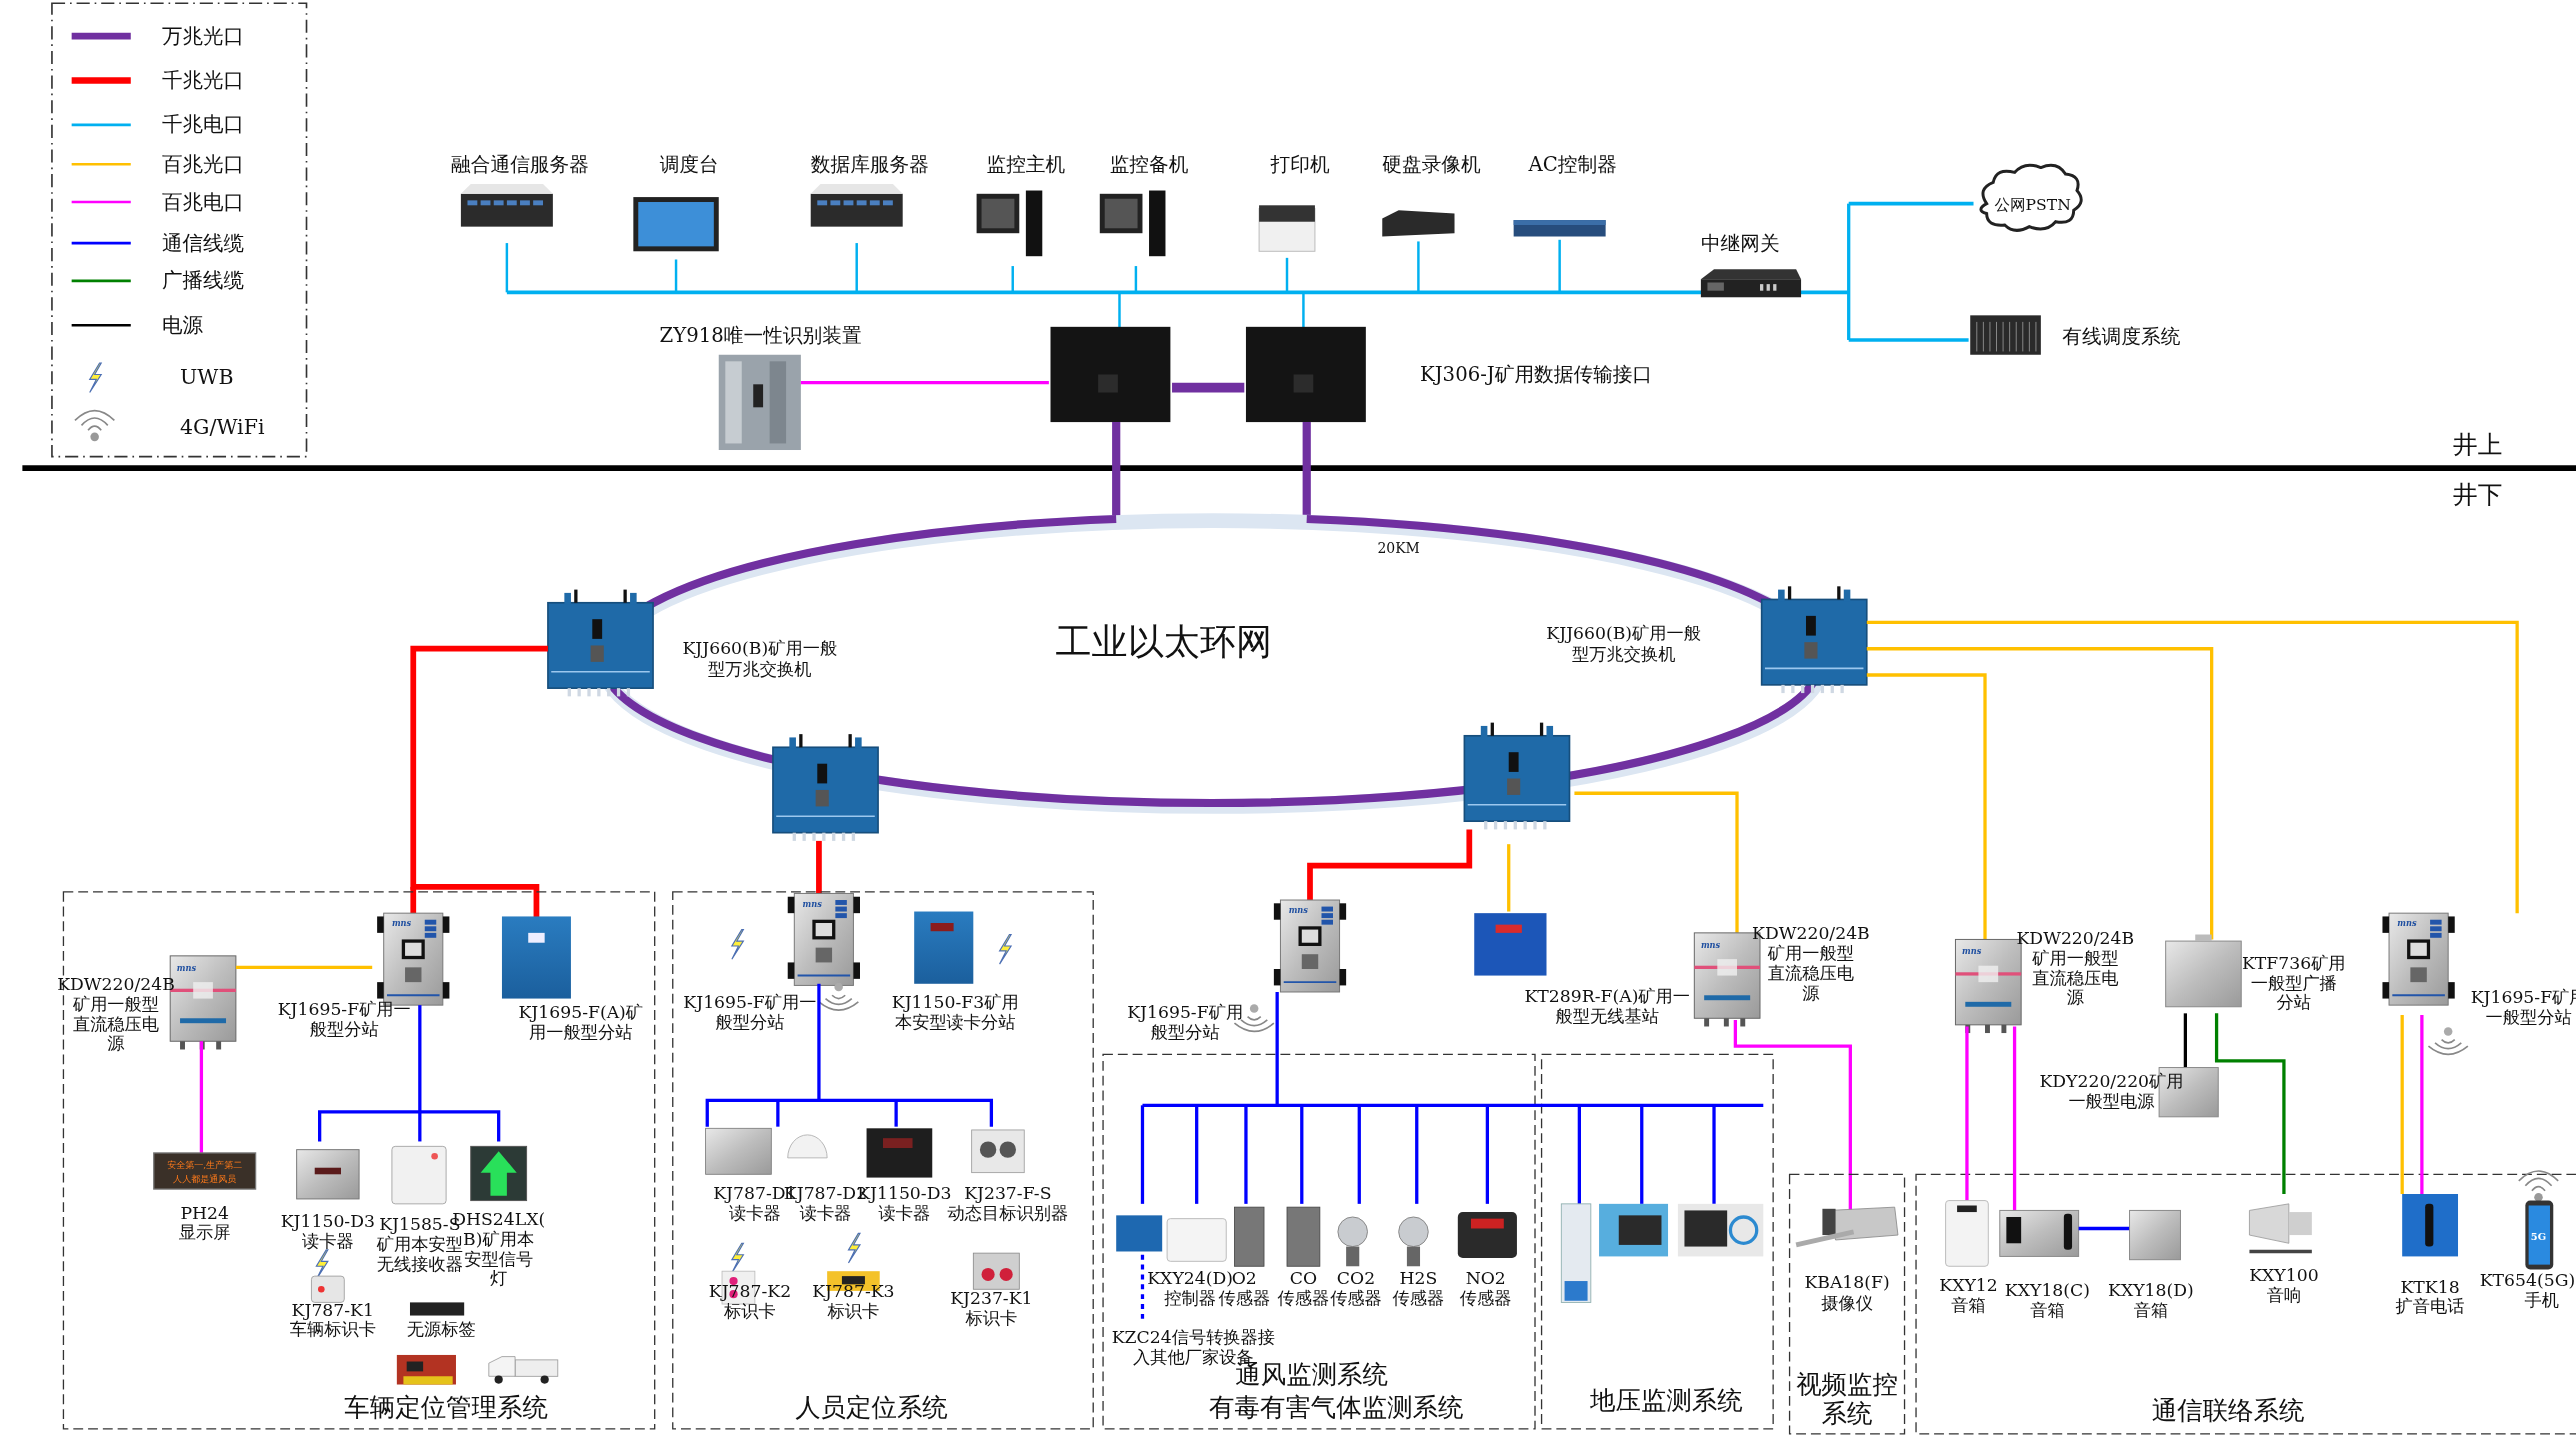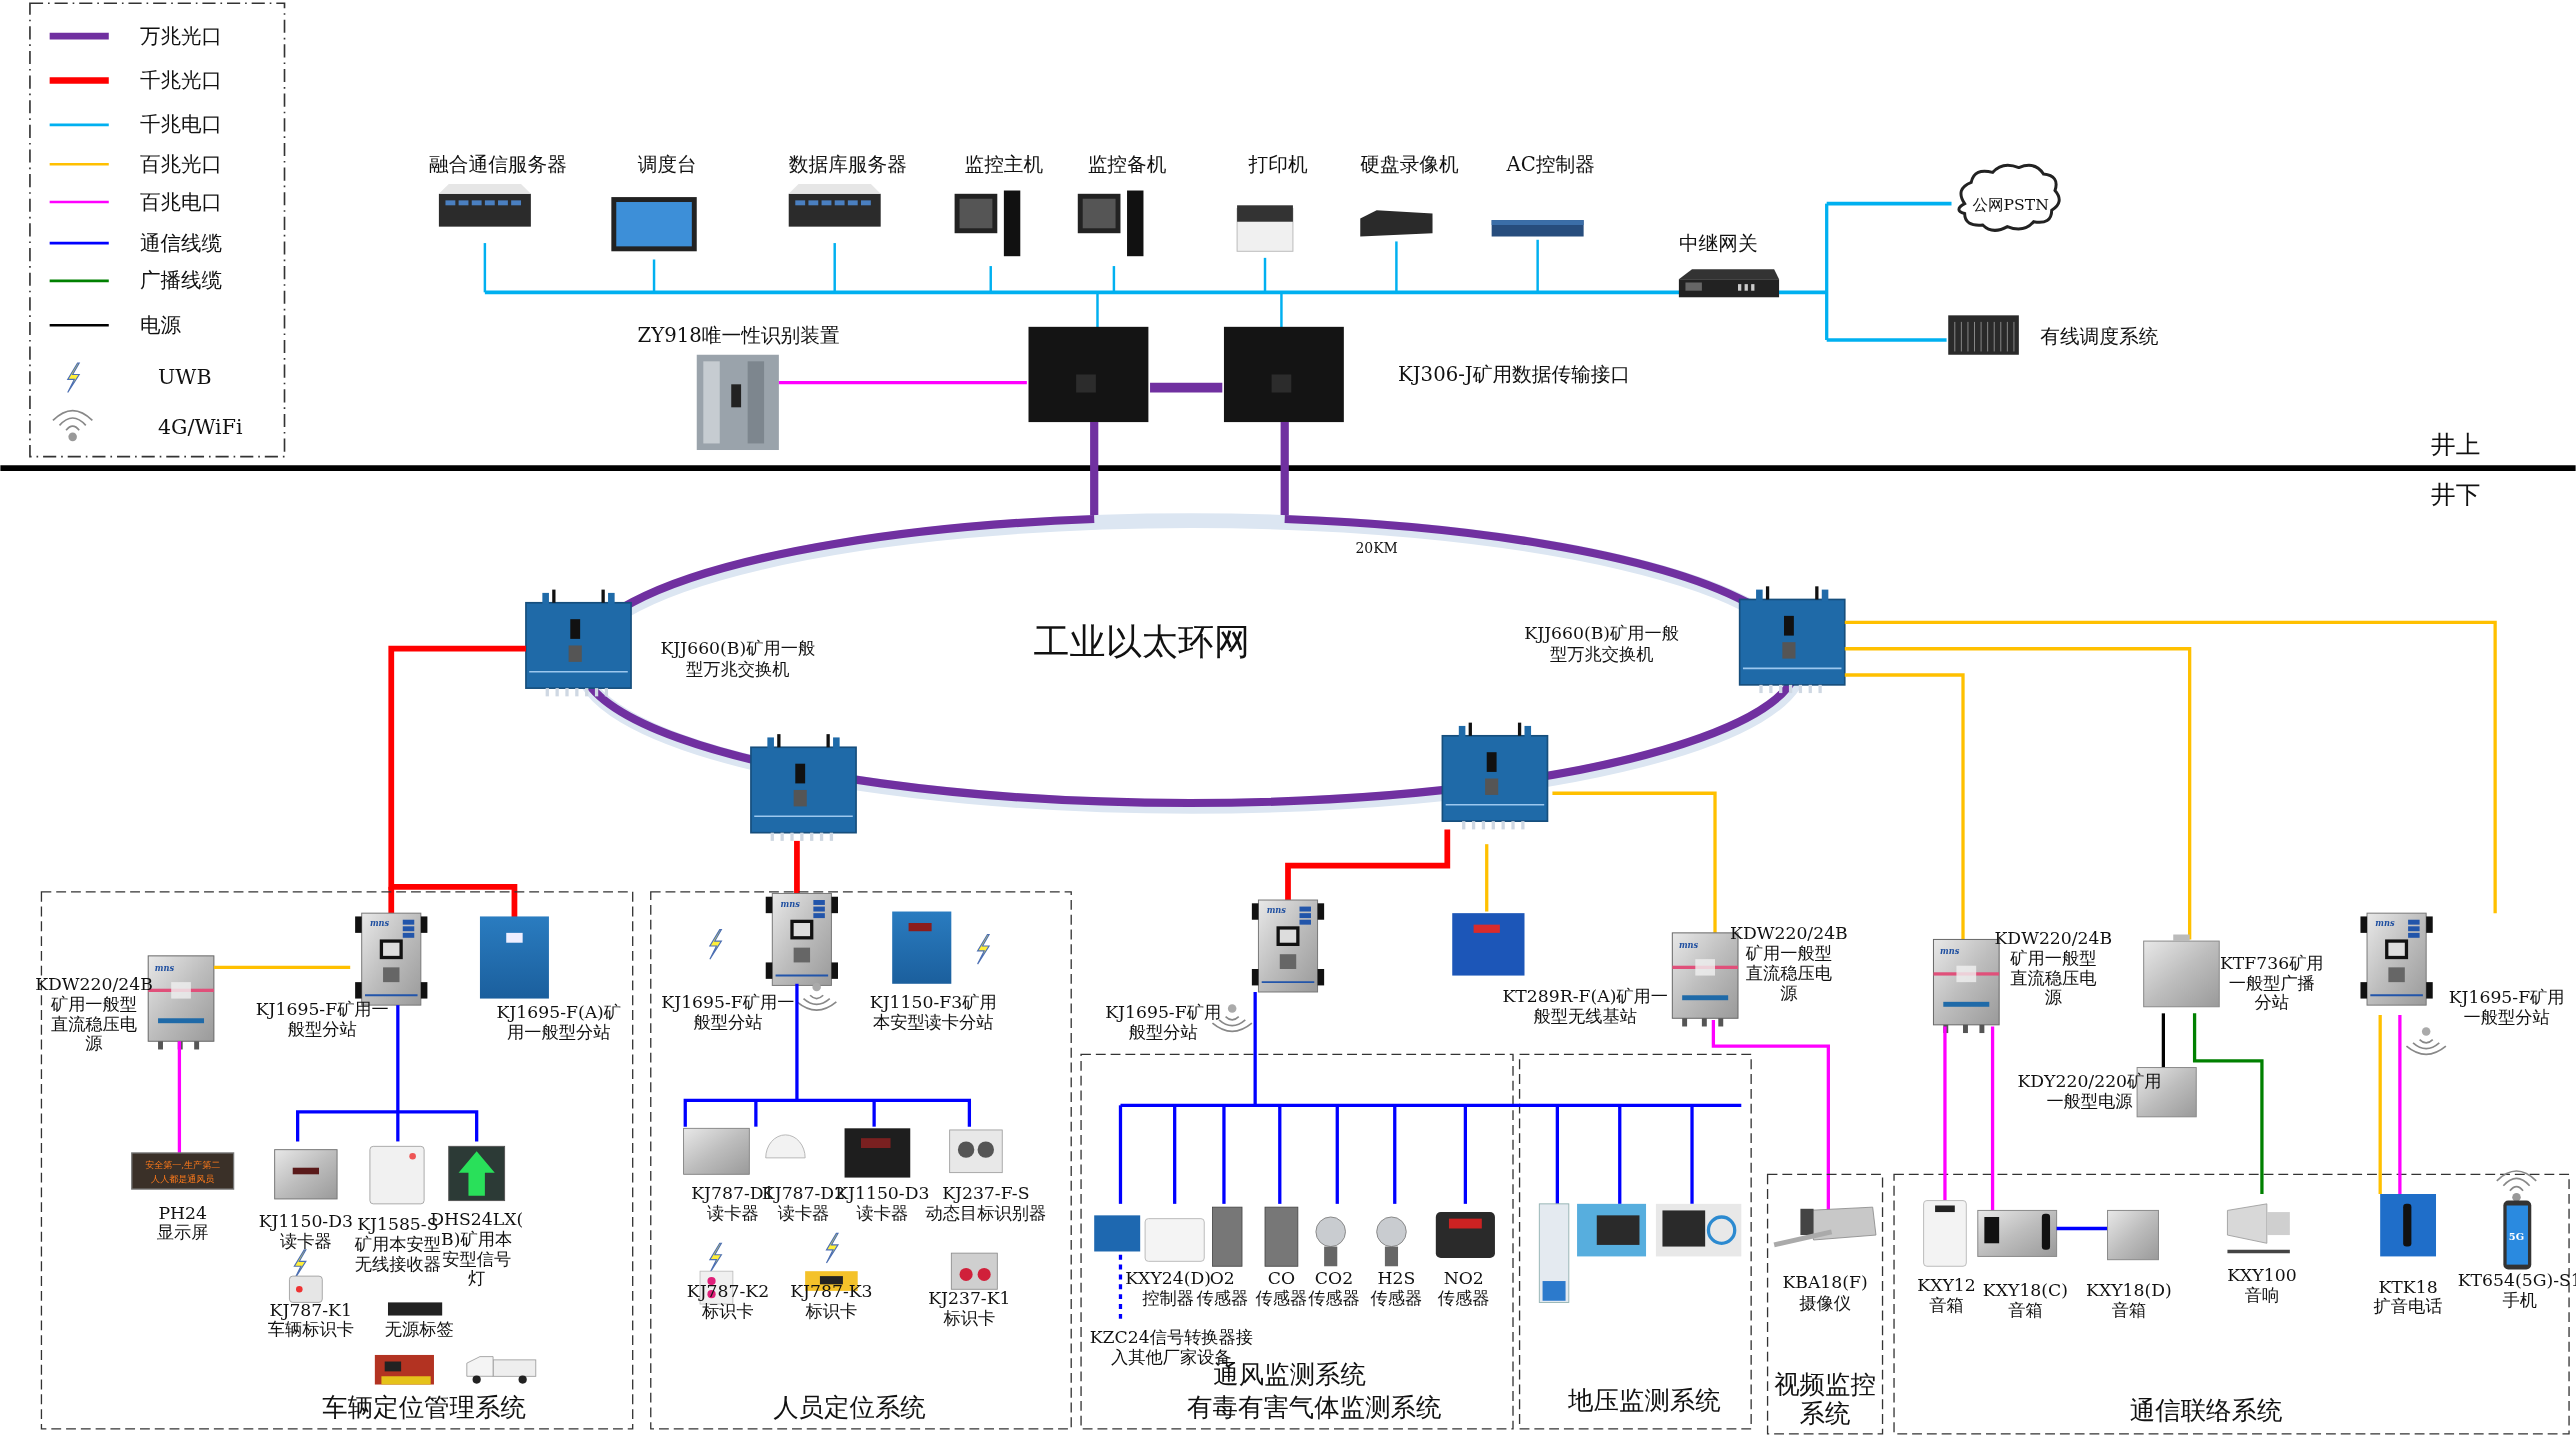--- a/index.html
+++ b/index.html
@@ -1,17 +1,17 @@
 <!DOCTYPE html>
 <html style="font-size:11.2px"><head>
 <meta charset="utf-8">
 <style>
   html, body { margin:0; padding:0; background:#ffffff; }
   body { width:2576px; height:1442px; overflow:hidden; }
-  #stage { position:absolute; left:0; top:0; width:2136px; height:1442px; }
+  #stage { position:absolute; left:0; top:0; width:2136px; height:1442px;padding-left:22px; }
   svg text { font-family: "DejaVu Serif", "Liberation Serif", serif; fill:#111; }
   .lbl { font-size:10.5px; }
   .lbl-md { font-size:12px; }
   .lbl-lg { font-size:15px; }
   .lbl-xl { font-size:22px; }
   .sys { font-size:15.5px; }
   .legend-t { font-size:12.5px; }
 </style>
 </head>
 <body>

